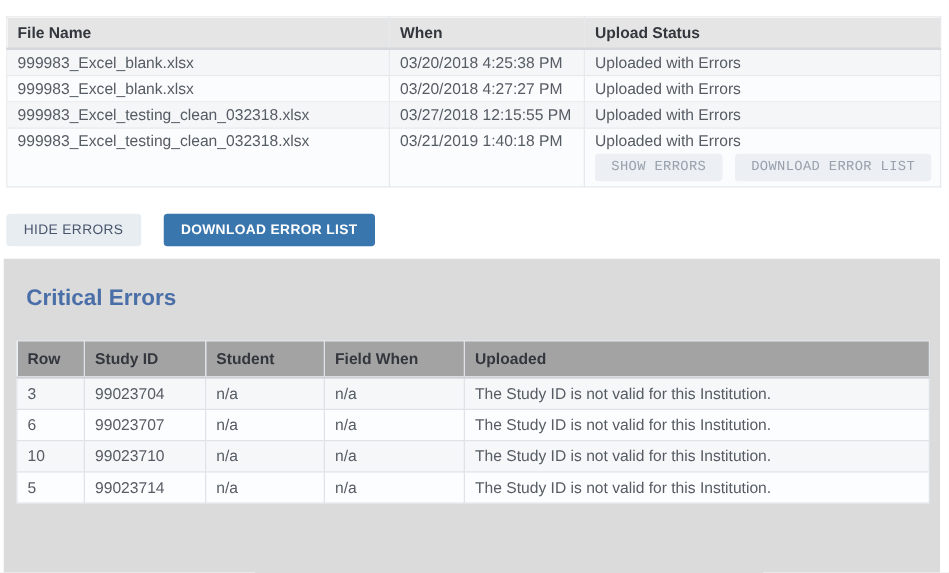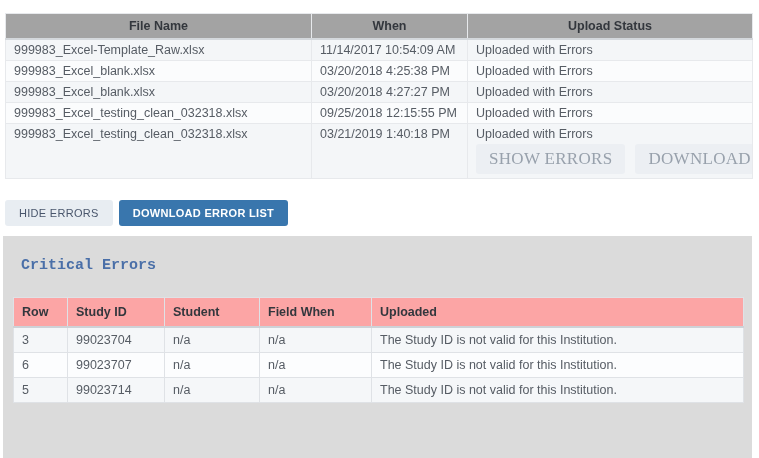--- a/index.html
+++ b/index.html
@@ -23,41 +23,40 @@
     border: 1px solid #e7e9ec;
     text-align: left;
     vertical-align: top;
     overflow: hidden;
     white-space: nowrap;
   }
   .upload-table thead th {
     font-weight: bold;
     color: #33373d;
     padding: 5px 8px;
-    background: #a3a3a3;
+    background: #e5e5e5;
     border-bottom: 2px solid #d4d8dc;
-    text-align: center;
   }
   .upload-table td { padding: 3px 8px; }
   .upload-table tbody tr:nth-child(odd)  { background: #f4f6f8; }
   .upload-table tbody tr:nth-child(even) { background: #fbfcfd; }
 
   .cell-buttons { display: flex; gap: 10px; margin: 3px 0 1px; }
   .btn-muted {
     background: var(--muted-button-bg, #eceff3);
     color: var(--muted-button-text, #98a1ac);
     border: none; border-radius: 3px;
     padding: 5px 13px;
-    font-size: 17px; letter-spacing: .3px;
-    font-family: Liberation Serif, serif;
+    font-size: 11px; letter-spacing: .3px;
+    font-family: Liberation Mono, monospace;
     cursor: pointer;
   }
 
   
-  .toolbar { margin: 21px 0 0 5px; display: flex; gap: 6px; align-items: flex-start; }
+  .toolbar { margin: 21px 0 0 5px; display: flex; gap: 18px; align-items: flex-start; }
   .btn-light {
     background: var(--light-button-bg, #e8edf2);
     color: var(--light-button-text, #49566c);
     border: none; border-radius: 3px;
     padding: 7px 14px; font-size: 11px; letter-spacing: .3px;
     font-family: "Liberation Sans", sans-serif;
     cursor: pointer;
   }
   .btn-primary {
     background: var(--accent-blue, #3976ad);
@@ -71,44 +70,43 @@
 
   
   .panel {
     margin: 10px 0 0 3px;
     width: 749px; height: 320px;
     background: var(--panel-bg, #dbdbdb);
     padding: 21px 10px 10px 10px;
   }
   .panel-title {
     color: var(--title-blue, #4a6fa8);
-    font-size: 15px; font-weight: bold;
+    font-size: 18px; font-weight: bold;
     margin: 0 0 23px 8px;
-    font-family: Liberation Mono, monospace;
   }
   .errors-table {
     border-collapse: collapse;
     table-layout: fixed;
     width: 730px;
     background: #fcfdfe;
     font-size: 12.5px;
     color: #565c64;
   }
   .errors-table th, .errors-table td {
     border: 1px solid #dfe2e6;
     text-align: left;
     vertical-align: top;
     white-space: nowrap;
     overflow: hidden;
   }
   .errors-table thead th {
     font-weight: bold;
     color: #33373d;
     padding: 7px 8px;
-    background: #fca5a5;
+    background: #a3a3a3;
     border-bottom: 2px solid #ced2d7;
   }
   .errors-table td { padding: 5px 8px; }
   .errors-table tbody tr:nth-child(odd)  { background: #f5f7f9; }
   .errors-table tbody tr:nth-child(even) { background: #fcfdfe; }
 </style>
 </head>
 <body>
 
 <table class="upload-table">
@@ -119,37 +117,32 @@
   </colgroup>
   <thead>
     <tr>
       <th>File Name</th>
       <th>When</th>
       <th>Upload Status</th>
     </tr>
   </thead>
   <tbody id="upload-tbody">
       <tr>
-        <td>999983_Excel-Template_Raw.xlsx</td>
-        <td>11/14/2017 10:54:09 AM</td>
-        <td><span>Uploaded with Errors</span></td>
-      </tr>
-      <tr>
         <td>999983_Excel_blank.xlsx</td>
         <td>03/20/2018 4:25:38 PM</td>
         <td><span>Uploaded with Errors</span></td>
       </tr>
       <tr>
         <td>999983_Excel_blank.xlsx</td>
         <td>03/20/2018 4:27:27 PM</td>
         <td><span>Uploaded with Errors</span></td>
       </tr>
       <tr>
         <td>999983_Excel_testing_clean_032318.xlsx</td>
-        <td>09/25/2018 12:15:55 PM</td>
+        <td>03/27/2018 12:15:55 PM</td>
         <td><span>Uploaded with Errors</span></td>
       </tr>
       <tr>
         <td>999983_Excel_testing_clean_032318.xlsx</td>
         <td>03/21/2019 1:40:18 PM</td>
         <td><span>Uploaded with Errors</span><div class="cell-buttons">
             <button class="btn-muted">SHOW ERRORS</button>
             <button class="btn-muted">DOWNLOAD ERROR LIST</button>
           </div></td>
       </tr>
@@ -189,20 +182,27 @@
           <td>The Study ID is not valid for this Institution.</td>
         </tr>
         <tr>
           <td>6</td>
           <td>99023707</td>
           <td>n/a</td>
           <td>n/a</td>
           <td>The Study ID is not valid for this Institution.</td>
         </tr>
         <tr>
+          <td>10</td>
+          <td>99023710</td>
+          <td>n/a</td>
+          <td>n/a</td>
+          <td>The Study ID is not valid for this Institution.</td>
+        </tr>
+        <tr>
           <td>5</td>
           <td>99023714</td>
           <td>n/a</td>
           <td>n/a</td>
           <td>The Study ID is not valid for this Institution.</td>
         </tr>
       </tbody>
   </table>
 </div>
 

